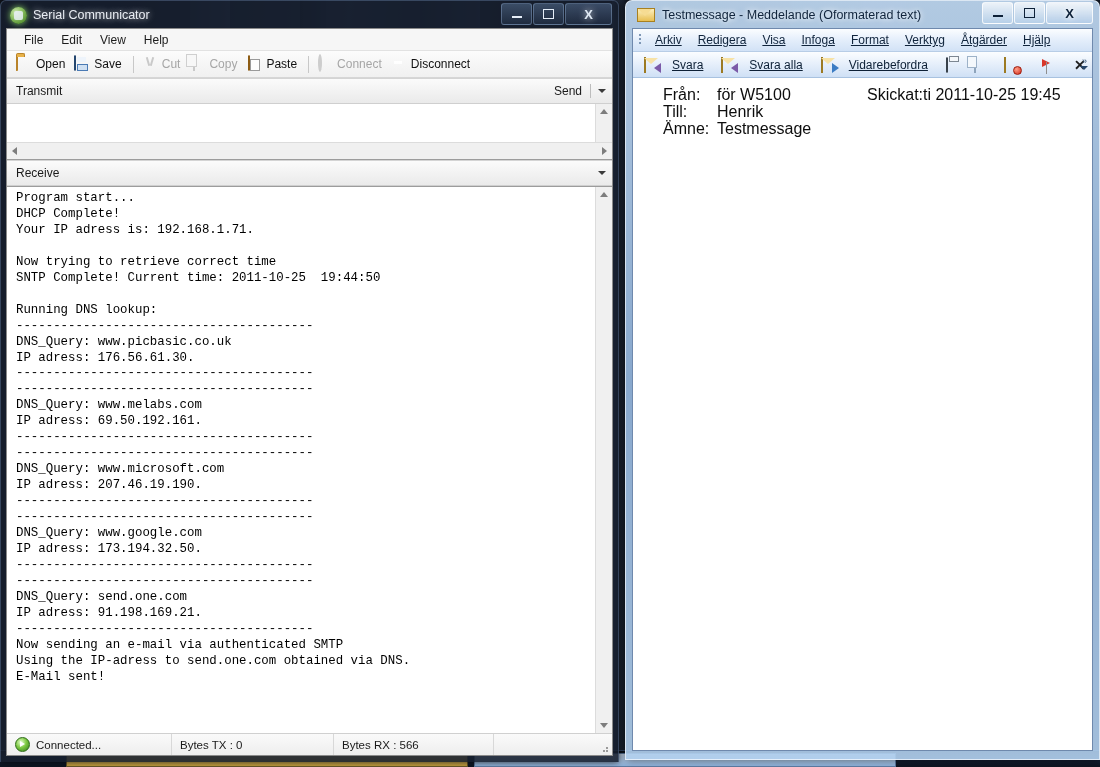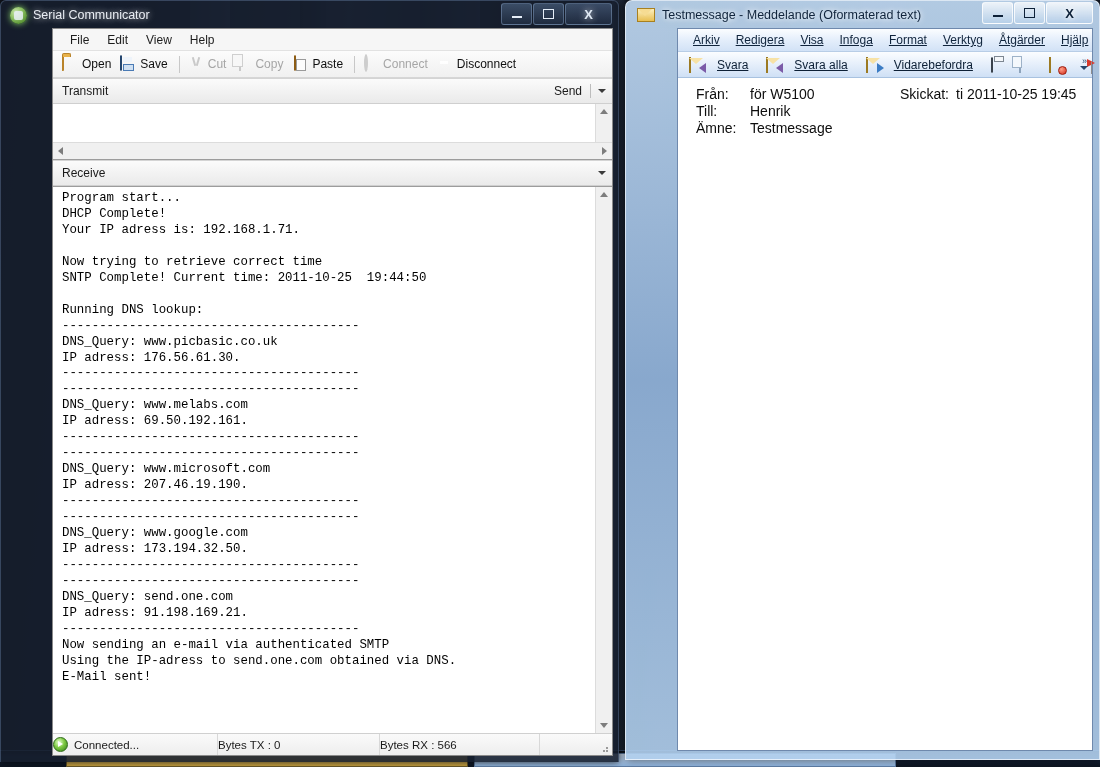--- a/index.html
+++ b/index.html
@@ -108,21 +108,20 @@
   .wb .glyph-max { display:block; width:9px; height:8px; border:1.5px solid #e6eef8; }
   .wb .glyph-x { font-size: 13px; font-weight: bold; line-height: 1; }
 
   .sc-body {
     background: #f3f3f3;
     border: 1px solid #8a8a8a;
     height: calc(100% - 28px);
     box-sizing: border-box;
     display: flex;
     flex-direction: column;
-    margin-left: 46px;
   }
   .sc-menubar {
     height: 21px;
     background: #f6f6f6;
     border-bottom: 1px solid #e2e2e2;
     display: flex;
     align-items: center;
     padding-left: 8px;
     flex: 0 0 auto;
   }
@@ -291,21 +290,21 @@
   .sc-status {
     height: 21px;
     flex: 0 0 auto;
     background: linear-gradient(180deg, #fafafa, #eeeeee);
     border-top: 1px solid #d0d0d0;
     display: flex;
     align-items: center;
     font-size: 11.5px;
     color: #1a1a1a;
   }
-  .st-cell { display:flex; align-items:center; height:100%; padding-left:0; border-right:1px solid #d8d8d8; box-sizing:border-box; }
+  .st-cell { display:flex; align-items:center; height:100%; padding-left:8px; border-right:1px solid #d8d8d8; box-sizing:border-box; }
   .st-conn { width: 165px; gap: 6px; }
   .st-tx { width: 162px; }
   .st-rx { width: 160px; }
   .st-last { flex:1; border-right:none; position:relative; }
   .grip {
     position:absolute; right:3px; bottom:2px; width:10px; height:10px;
     background:
       radial-gradient(circle 1px at 8px 8px, #9a9a9a 99%, transparent) ,
       radial-gradient(circle 1px at 5px 8px, #9a9a9a 99%, transparent),
       radial-gradient(circle 1px at 8px 5px, #9a9a9a 99%, transparent);
@@ -375,21 +374,20 @@
   .ol-winbtns .glyph-min { width:10px; height:2px; background:#0e2138; margin-top:6px; }
   .ol-winbtns .glyph-max { width:9px; height:8px; border:1.5px solid #0e2138; }
 
   .ol-body {
     height: calc(100% - 28px);
     background: #ffffff;
     border: 1px solid #6f89ad;
     box-sizing: border-box;
     display: flex;
     flex-direction: column;
-    margin-left: 45px;
   }
   .ol-menubar {
     height: 22px;
     background: linear-gradient(180deg, #fbfdff 0%, #e4eefb 50%, #d2e2f6 100%);
     display: flex; align-items: center;
     padding-left: 4px;
     flex: 0 0 auto;
     border-bottom: 1px solid #b8cde6;
   }
   .dots-handle {
@@ -504,23 +502,23 @@
   }
   .ol-overflow .chev {
     width:0;height:0;
     border-left:4px solid transparent; border-right:4px solid transparent;
     border-top:4px solid #25456b;
   }
   .ol-overflow .dbl { font-size:9px; color:#25456b; line-height:6px; letter-spacing:-1px;}
 
   .ol-headers {
     flex: 0 0 auto;
-    padding: 8px 0 7px 0;
+    padding: 8px 0 7px 12px;
     background: #ffffff;
-    font-size: 14px;
+    font-size: 16px;
     color: #000;
     position: relative;
   }
   .hdr-row { display:flex; align-items:baseline; height:17px; }
   .hdr-label { width: 72px; padding-left: 18px; box-sizing: border-box; color:#0d0d0d; }
   .hdr-value { min-width: 150px; color:#0d0d0d; }
   .hdr-label2 { width: 56px; color:#0d0d0d; }
   .hdr-value2 { color:#0d0d0d; }
 
   #mail-body-wrap {

